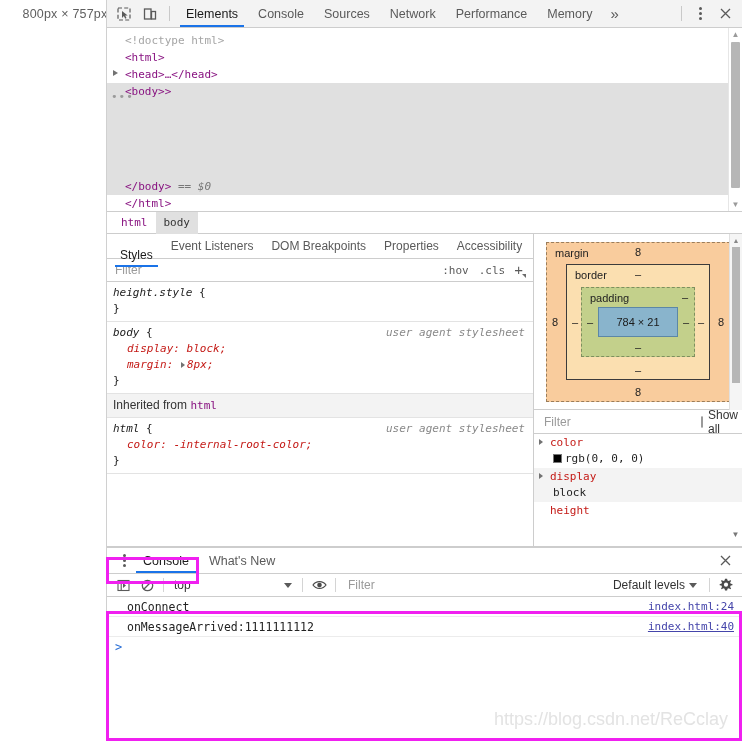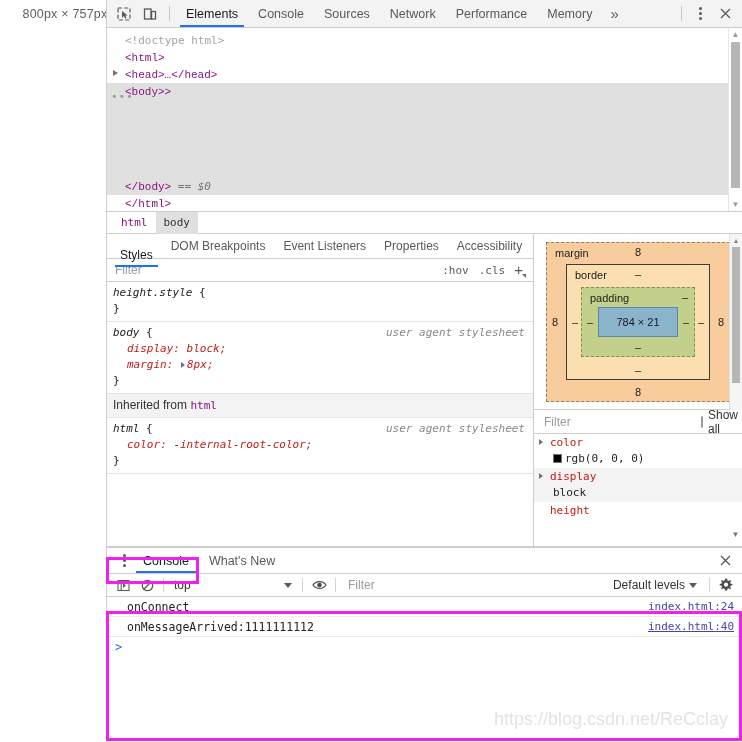--- a/index.html
+++ b/index.html
@@ -101,21 +101,21 @@
     font-family: "DejaVu Sans Mono", "Liberation Mono", monospace;
     font-size: 11px;
     line-height: 17px;
     padding-top: 4px;
     color: #222;
   }
   .dom-line { padding-left: 18px; height: 17px; white-space: nowrap; position: relative; }
   .dom-line.sel { background: #e0e0e0; }
   .dom-line.body-open { background: #e0e0e0; }
   .dom-fill { background: #e0e0e0; height: 78px; }
-  .tag { color: #881280; font-family: Liberation Mono, monospace; }
+  .tag { color: #881280; }
   .doctype { color: #a5a5a5; }
   .dollar { color: #777; font-style: italic; }
   .twisty {
     position: absolute; left: 6px; top: 4px;
     width: 0; height: 0;
     border-left: 5px solid #727272;
     border-top: 3.5px solid transparent;
     border-bottom: 3.5px solid transparent;
   }
   .dots3 {
@@ -553,24 +553,24 @@
     </div>
 
     <div class="styles-area">
 
       <div class="styles-left">
         <div class="sub-tabstrip">
           <div class="sub-tab active">
               <span>Styles</span>
             </div>
           <div class="sub-tab">
+              <span>Event Listeners</span>
+            </div>
+          <div class="sub-tab">
               <span>DOM Breakpoints</span>
-            </div>
-          <div class="sub-tab">
-              <span>Event Listeners</span>
             </div>
           <div class="sub-tab">
               <span>Properties</span>
             </div>
           <div class="sub-tab">
               <span>Accessibility</span>
             </div>
         </div>
 
         <div class="filter-row">

